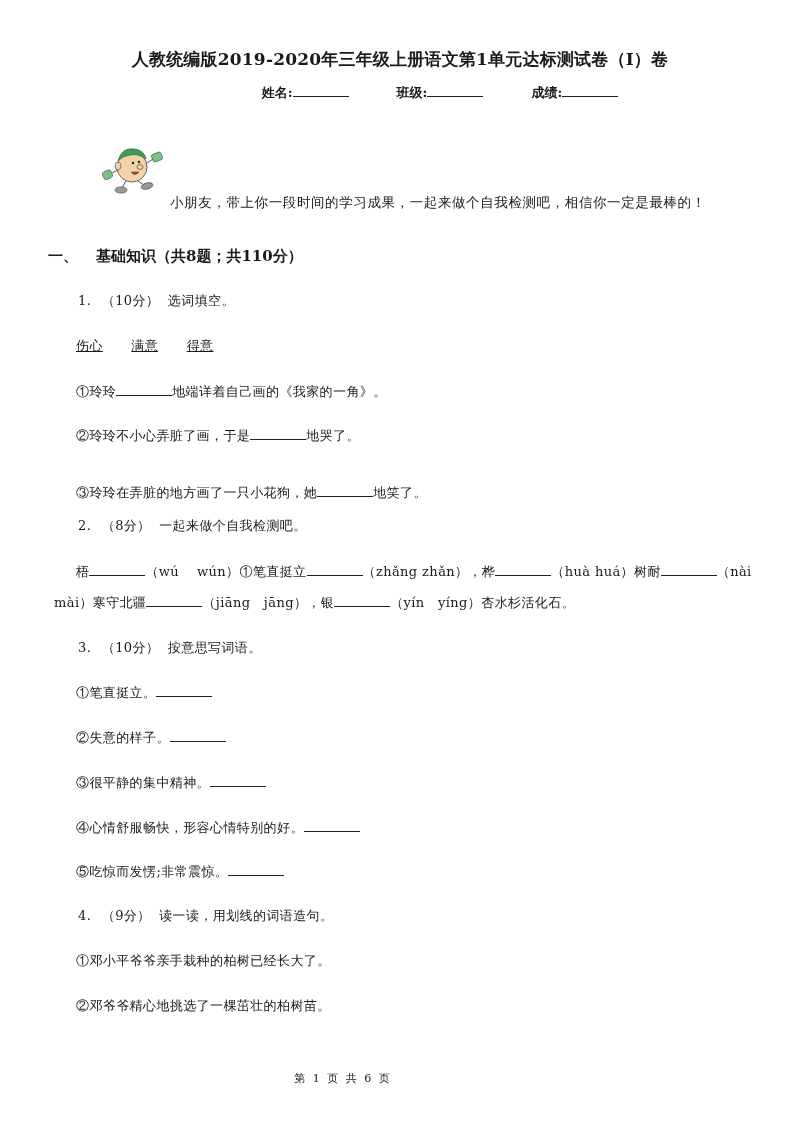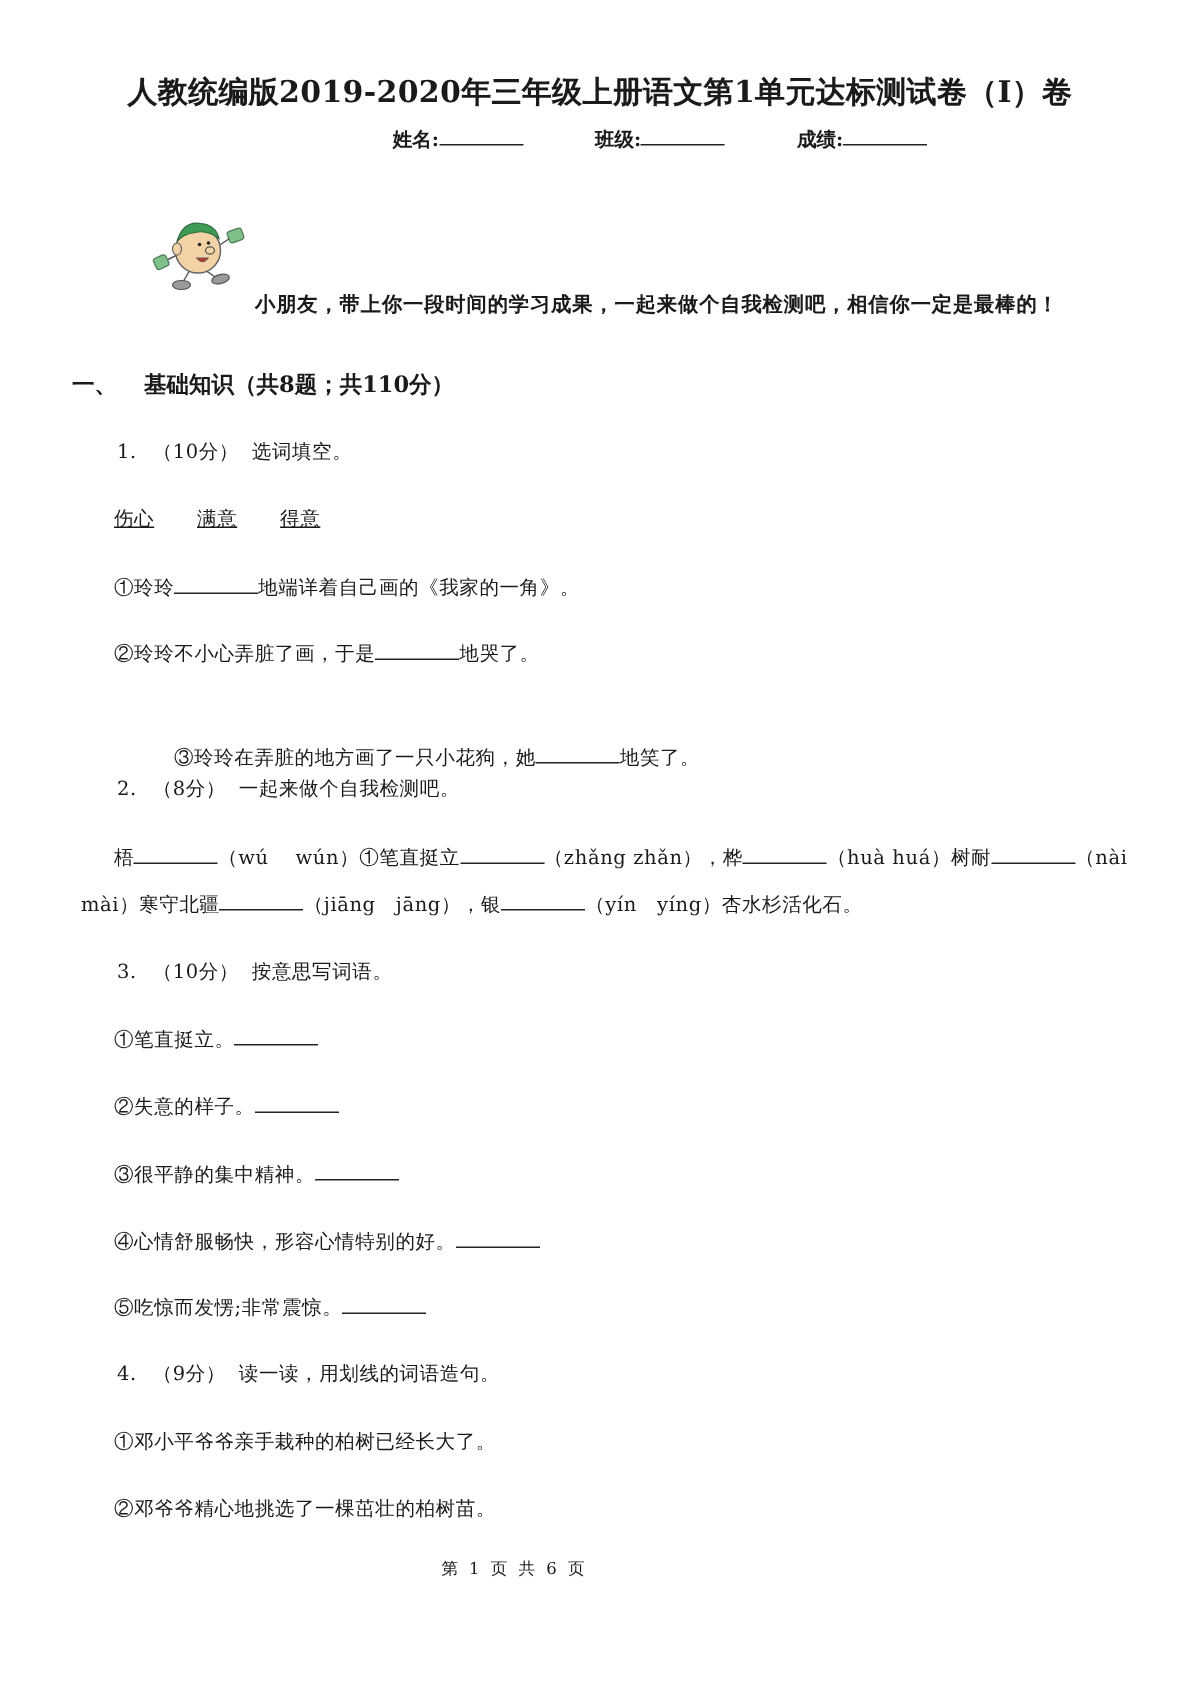--- a/index.html
+++ b/index.html
@@ -4,37 +4,37 @@
   <style>
     html, body { margin: 0; padding: 0; background: #ffffff; }
     body {
       width: 800px; height: 1132px; position: relative; overflow: hidden;
       font-family: "DejaVu Serif", "Liberation Serif", serif;
       color: #1a1a1a;
     }
     .abs { position: absolute; white-space: nowrap; }
     .title {
       left: 0; width: 800px; top: 48px; text-align: center;
-      font-size: 20px; font-weight: bold; letter-spacing: 0.2px;
+      font-size: 17px; font-weight: bold; letter-spacing: 0.2px;
     }
     .info-row { top: 84px; left: 0; width: 800px; display: flex; justify-content: center; gap: 48px; font-size: 13px; font-weight: bold; padding-left: 40px; }
     .info-item { display: inline-flex; align-items: baseline; }
     .blank { display: inline-block; border-bottom: 1px solid #222; height: 12px; vertical-align: baseline; }
     .blank-info { width: 56px; }
     .mascot { left: 100px; top: 141px; width: 66px; height: 56px; }
-    .intro { left: 170px; top: 194px; font-size: 13.5px; font-weight: bold; letter-spacing: 0.6px; }
+    .intro { left: 170px; top: 194px; font-size: 13.5px; font-weight: normal; letter-spacing: 0.6px; }
     .section { left: 48px; top: 247px; font-size: 15px; font-weight: bold; }
     .section .num { margin-right: 18px; }
     .line { font-size: 13px; letter-spacing: 0.4px; }
     .q-head { left: 78px; }
     .item { left: 76px; }
     .words span { margin-right: 24px; text-decoration: underline; }
     .blank-q { width: 56px; }
     .blank-2 { width: 56px; }
-    .footer { left: 0; width: 686px; top: 1038px; text-align: center; font-size: 11px; letter-spacing: 2px; }
+    .footer { left: 0; width: 686px; top: 1071px; text-align: center; font-size: 11px; letter-spacing: 2px; }
   </style>
 </head>
 <body>
 
 <div class="abs title">人教统编版2019-2020年三年级上册语文第1单元达标测试卷（I）卷</div>
 
 <div class="abs info-row">
   <span class="info-item">
     <span>姓名:</span>
     <span class="blank blank-info"></span>
@@ -95,21 +95,21 @@
   <span>伤心</span>
   <span>满意</span>
   <span>得意</span>
 </div>
 <div class="abs line item" style="top:383px;">
   <span>①玲玲</span><span class="blank blank-q"></span><span>地端详着自己画的《我家的一角》。</span>
 </div>
 <div class="abs line item" style="top:427px;text-align:right;">
   <span>②玲玲不小心弄脏了画，于是</span><span class="blank blank-q"></span><span>地哭了。</span>
 </div>
-<div class="abs line item" style="top:496px;margin-left:40px;">
+<div class="abs line item" style="top:484px;">
   <span>③玲玲在弄脏的地方画了一只小花狗，她</span><span class="blank blank-q"></span><span>地笑了。</span>
 </div>
 
 <div class="abs line q-head" style="top:517px;">
   <span>2.</span>
   <span style="margin-left:6px;margin-top:44px;">（8分）</span>
   <span style="margin-left:4px;">一起来做个自我检测吧。</span>
 </div>
 <div class="abs line item" style="top:563px;">
   <span>梧</span><span class="blank blank-2"></span><span>（wú　 wún）①笔直挺立</span><span class="blank blank-2"></span><span>（zhǎng zhǎn），桦</span><span class="blank blank-2"></span><span>（huà huá）树耐</span><span class="blank blank-2"></span><span>（nài</span>

